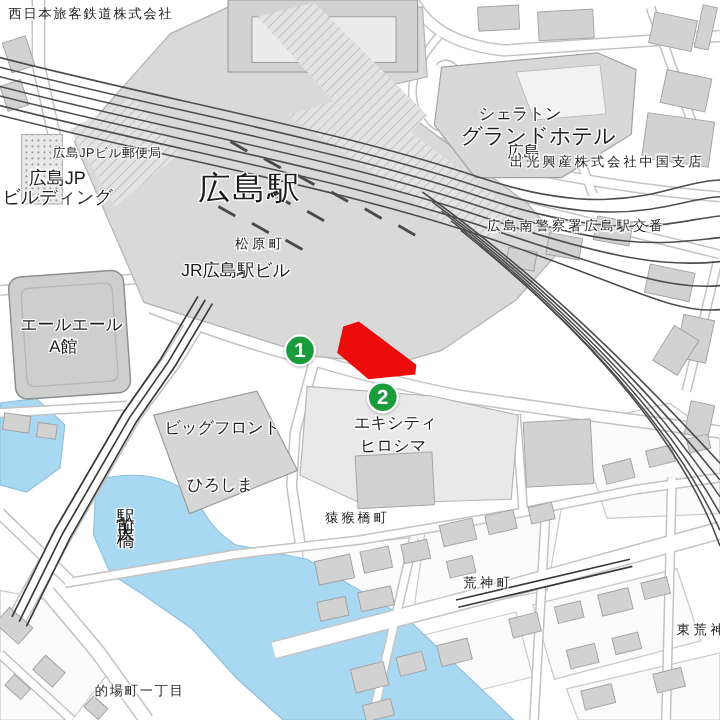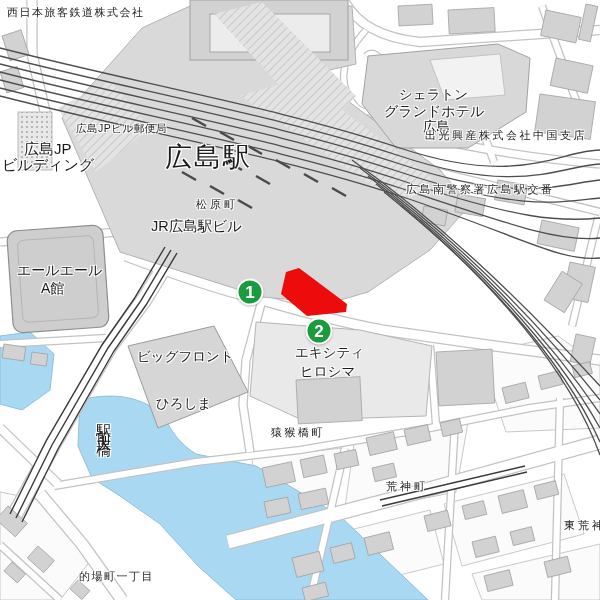--- a/index.html
+++ b/index.html
@@ -221,28 +221,28 @@
         <line class="dash" x1="238" y1="200" x2="252" y2="208"></line>
       <line class="dash" x1="304" y1="174" x2="318" y2="182"></line>
         <line class="dash" x1="332" y1="188" x2="346" y2="196"></line>
     </g>
 
     <polygon id="highlight-poly" points="286,272 299,268 347,304 346,312 307,316 281,294" fill="#ec0c0c"></polygon>
   </svg>
 
   <div id="label-layer">
       <div class="map-label" style="left: 7px; top: 7px; font-size: 11px; letter-spacing: 1.5px;">西日本旅客鉄道株式会社</div>
-      <div class="map-label" style="left: 44px; top: 123px; font-size: 10.5px; letter-spacing: 0.5px; margin-left: 32px;">広島JPビル郵便局</div>
+      <div class="map-label" style="left: 44px; top: 123px; font-size: 10.5px; letter-spacing: 0.5px;">広島JPビル郵便局</div>
       <div class="map-label" style="left: 24px; top: 141px; font-size: 15px;">広島JP</div>
       <div class="map-label" style="left: 2px; top: 157px; font-size: 15px; text-align: right;">ビルディング</div>
       <div class="map-label" style="left: 165px; top: 143px; font-size: 27px; letter-spacing: 2px;">広島駅</div>
       <div class="map-label" style="left: 196px; top: 199px; font-size: 11px; letter-spacing: 3px;">松原町</div>
       <div class="map-label" style="left: 151px; top: 219px; font-size: 14.5px;">JR広島駅ビル</div>
       <div class="map-label" style="left: 399px; top: 88px; font-size: 13.5px; font-family: Liberation Serif, serif;">シェラトン</div>
-      <div class="map-label" style="left: 384px; top: 104px; font-size: 14px; text-align: right;">グランドホテル</div>
+      <div class="map-label" style="left: 384px; top: 104px; font-size: 18px; text-align: right;">グランドホテル</div>
       <div class="map-label" style="left: 423px; top: 120px; font-size: 13.5px;">広島</div>
       <div class="map-label" style="left: 425px; top: 130px; font-size: 11px; letter-spacing: 2.5px;">出光興産株式会社中国支店</div>
       <div class="map-label" style="left: 406px; top: 184px; font-size: 11px; letter-spacing: 2.5px; font-family: Liberation Serif, serif;">広島南警察署広島駅交番</div>
       <div class="map-label" style="left: 17px; top: 263px; font-size: 14px;">エールエール</div>
       <div class="map-label" style="left: 41px; top: 281px; font-size: 14px;">A館</div>
       <div class="map-label" style="left: 137px; top: 350px; font-size: 13.5px;">ビッグフロント</div>
       <div class="map-label" style="left: 156px; top: 369px; font-size: 13.5px; margin-top: 28px;">ひろしま</div>
       <div class="map-label" style="left: 295px; top: 346px; font-size: 13.5px;">エキシティ</div>
       <div class="map-label" style="left: 300px; top: 365px; font-size: 13.5px;">ヒロシマ</div>
       <div class="map-label vertical" style="left: 96px; top: 412px; font-size: 15px; letter-spacing: 6px;">駅前大橋</div>

